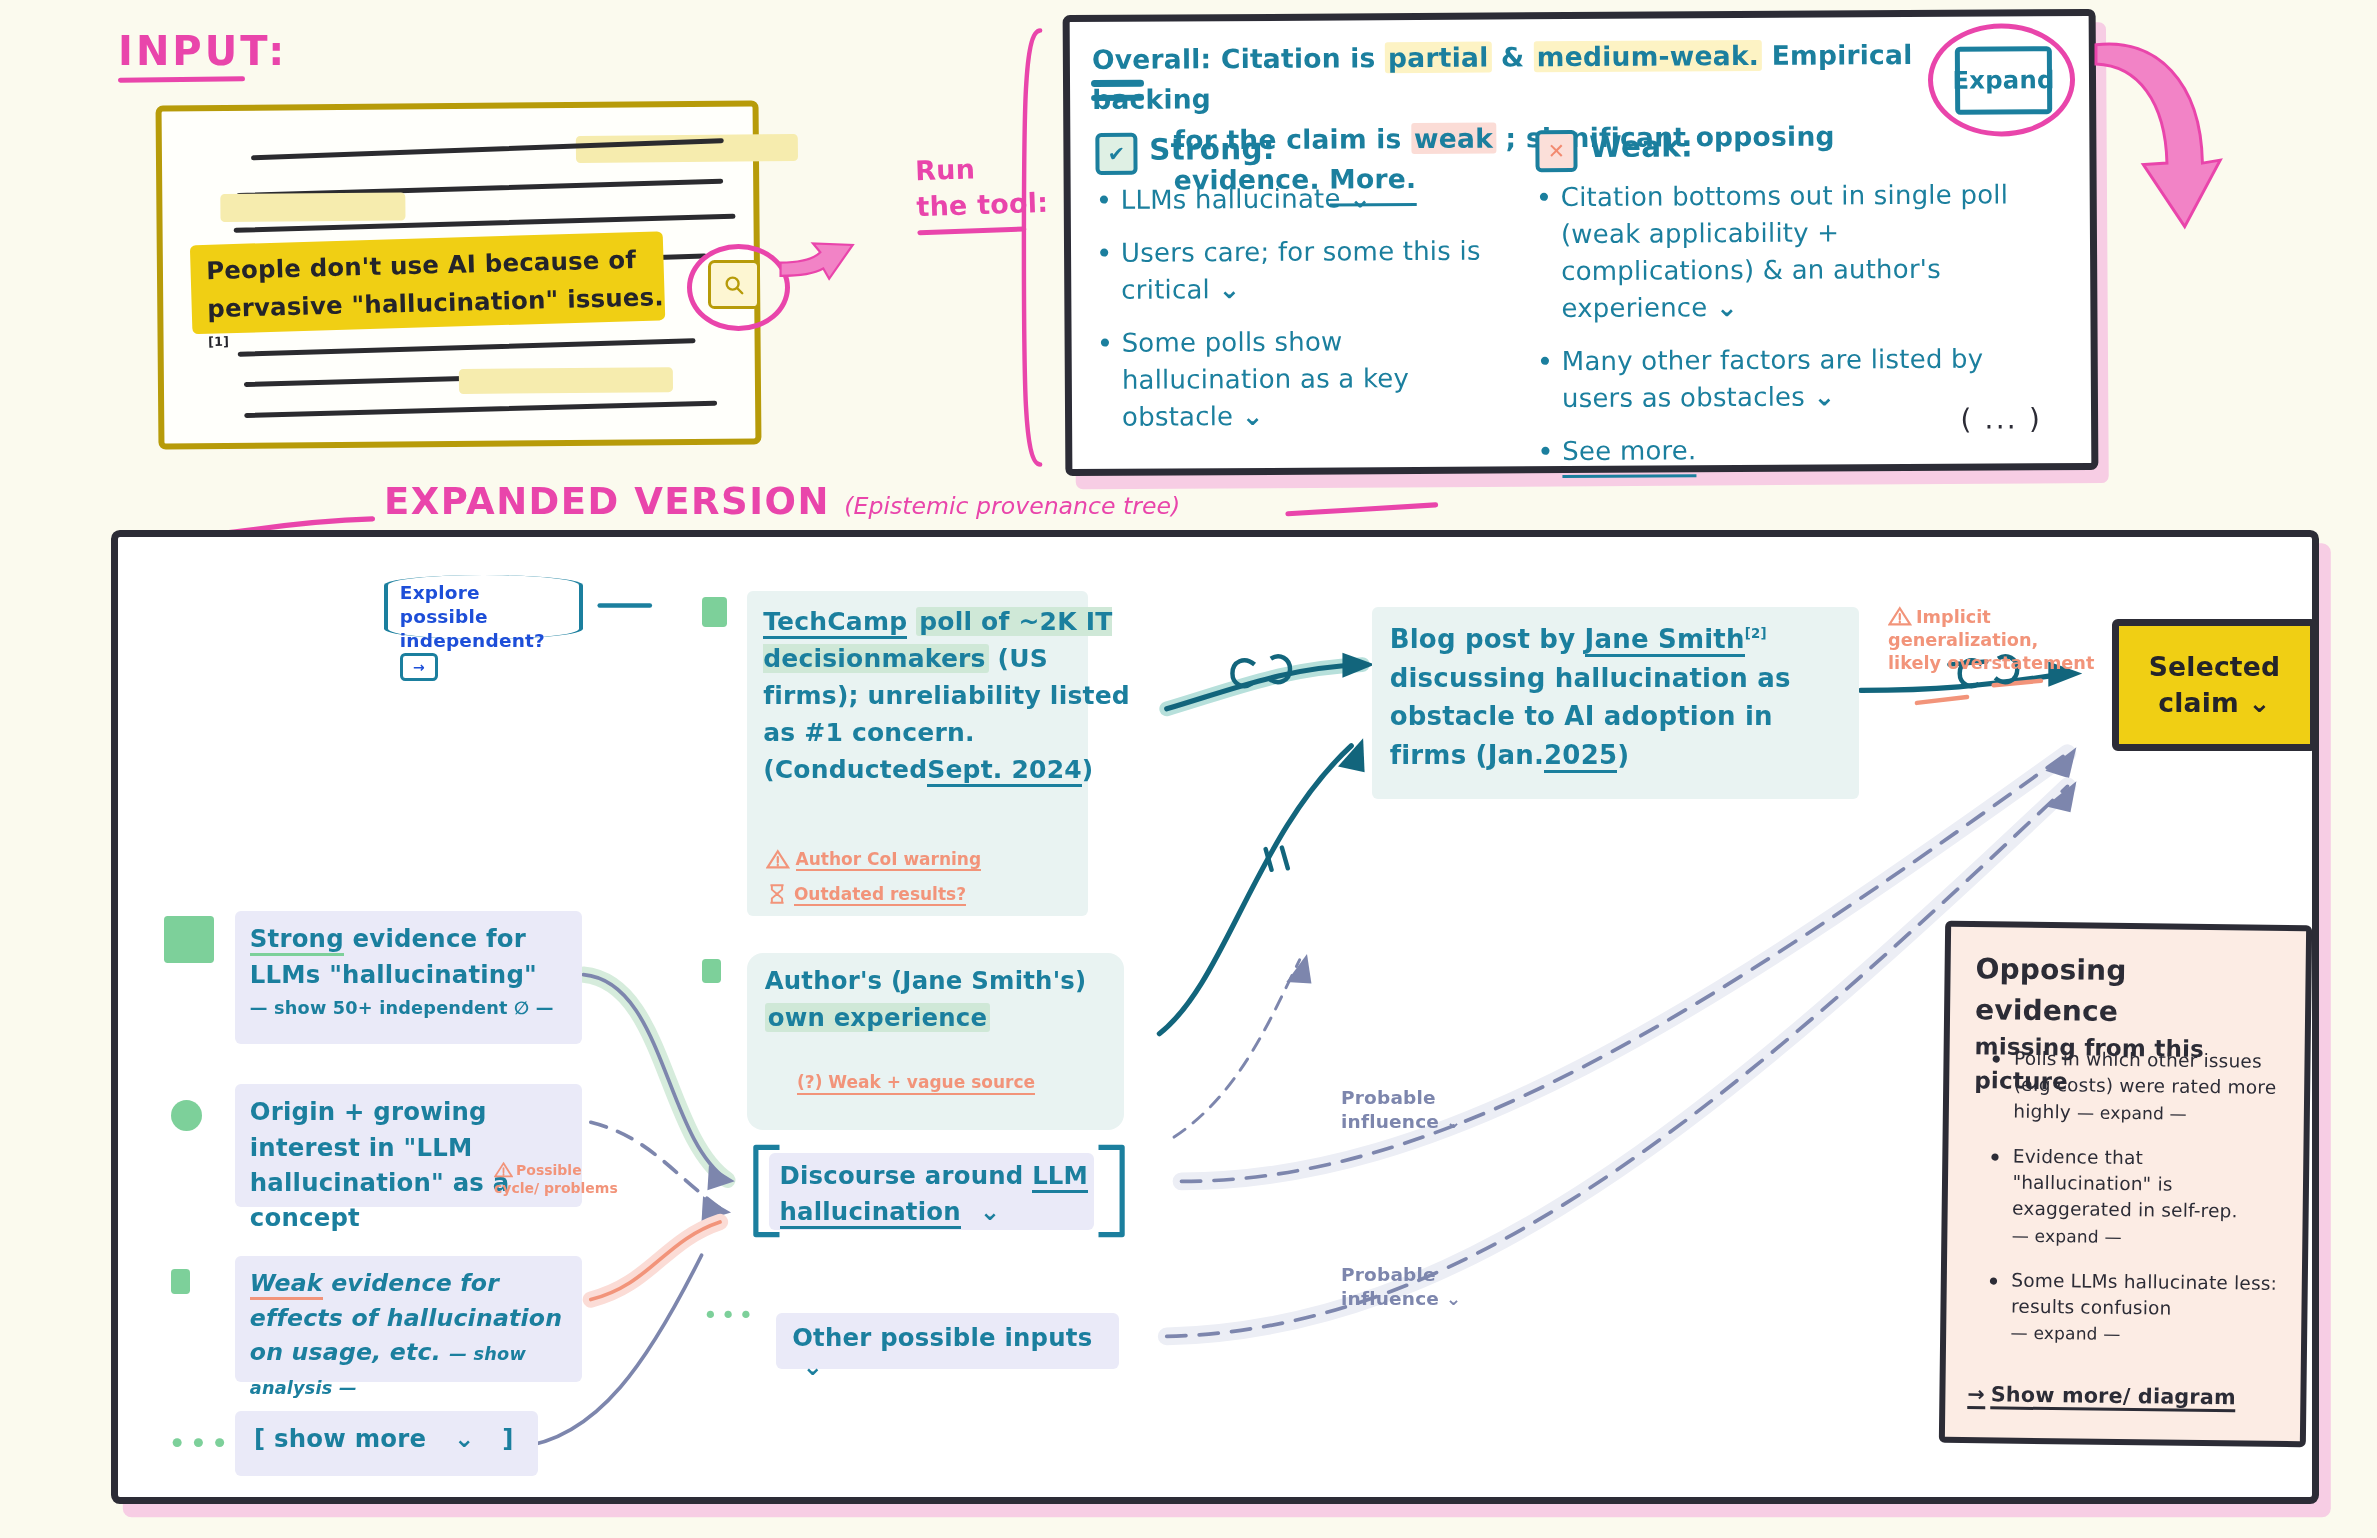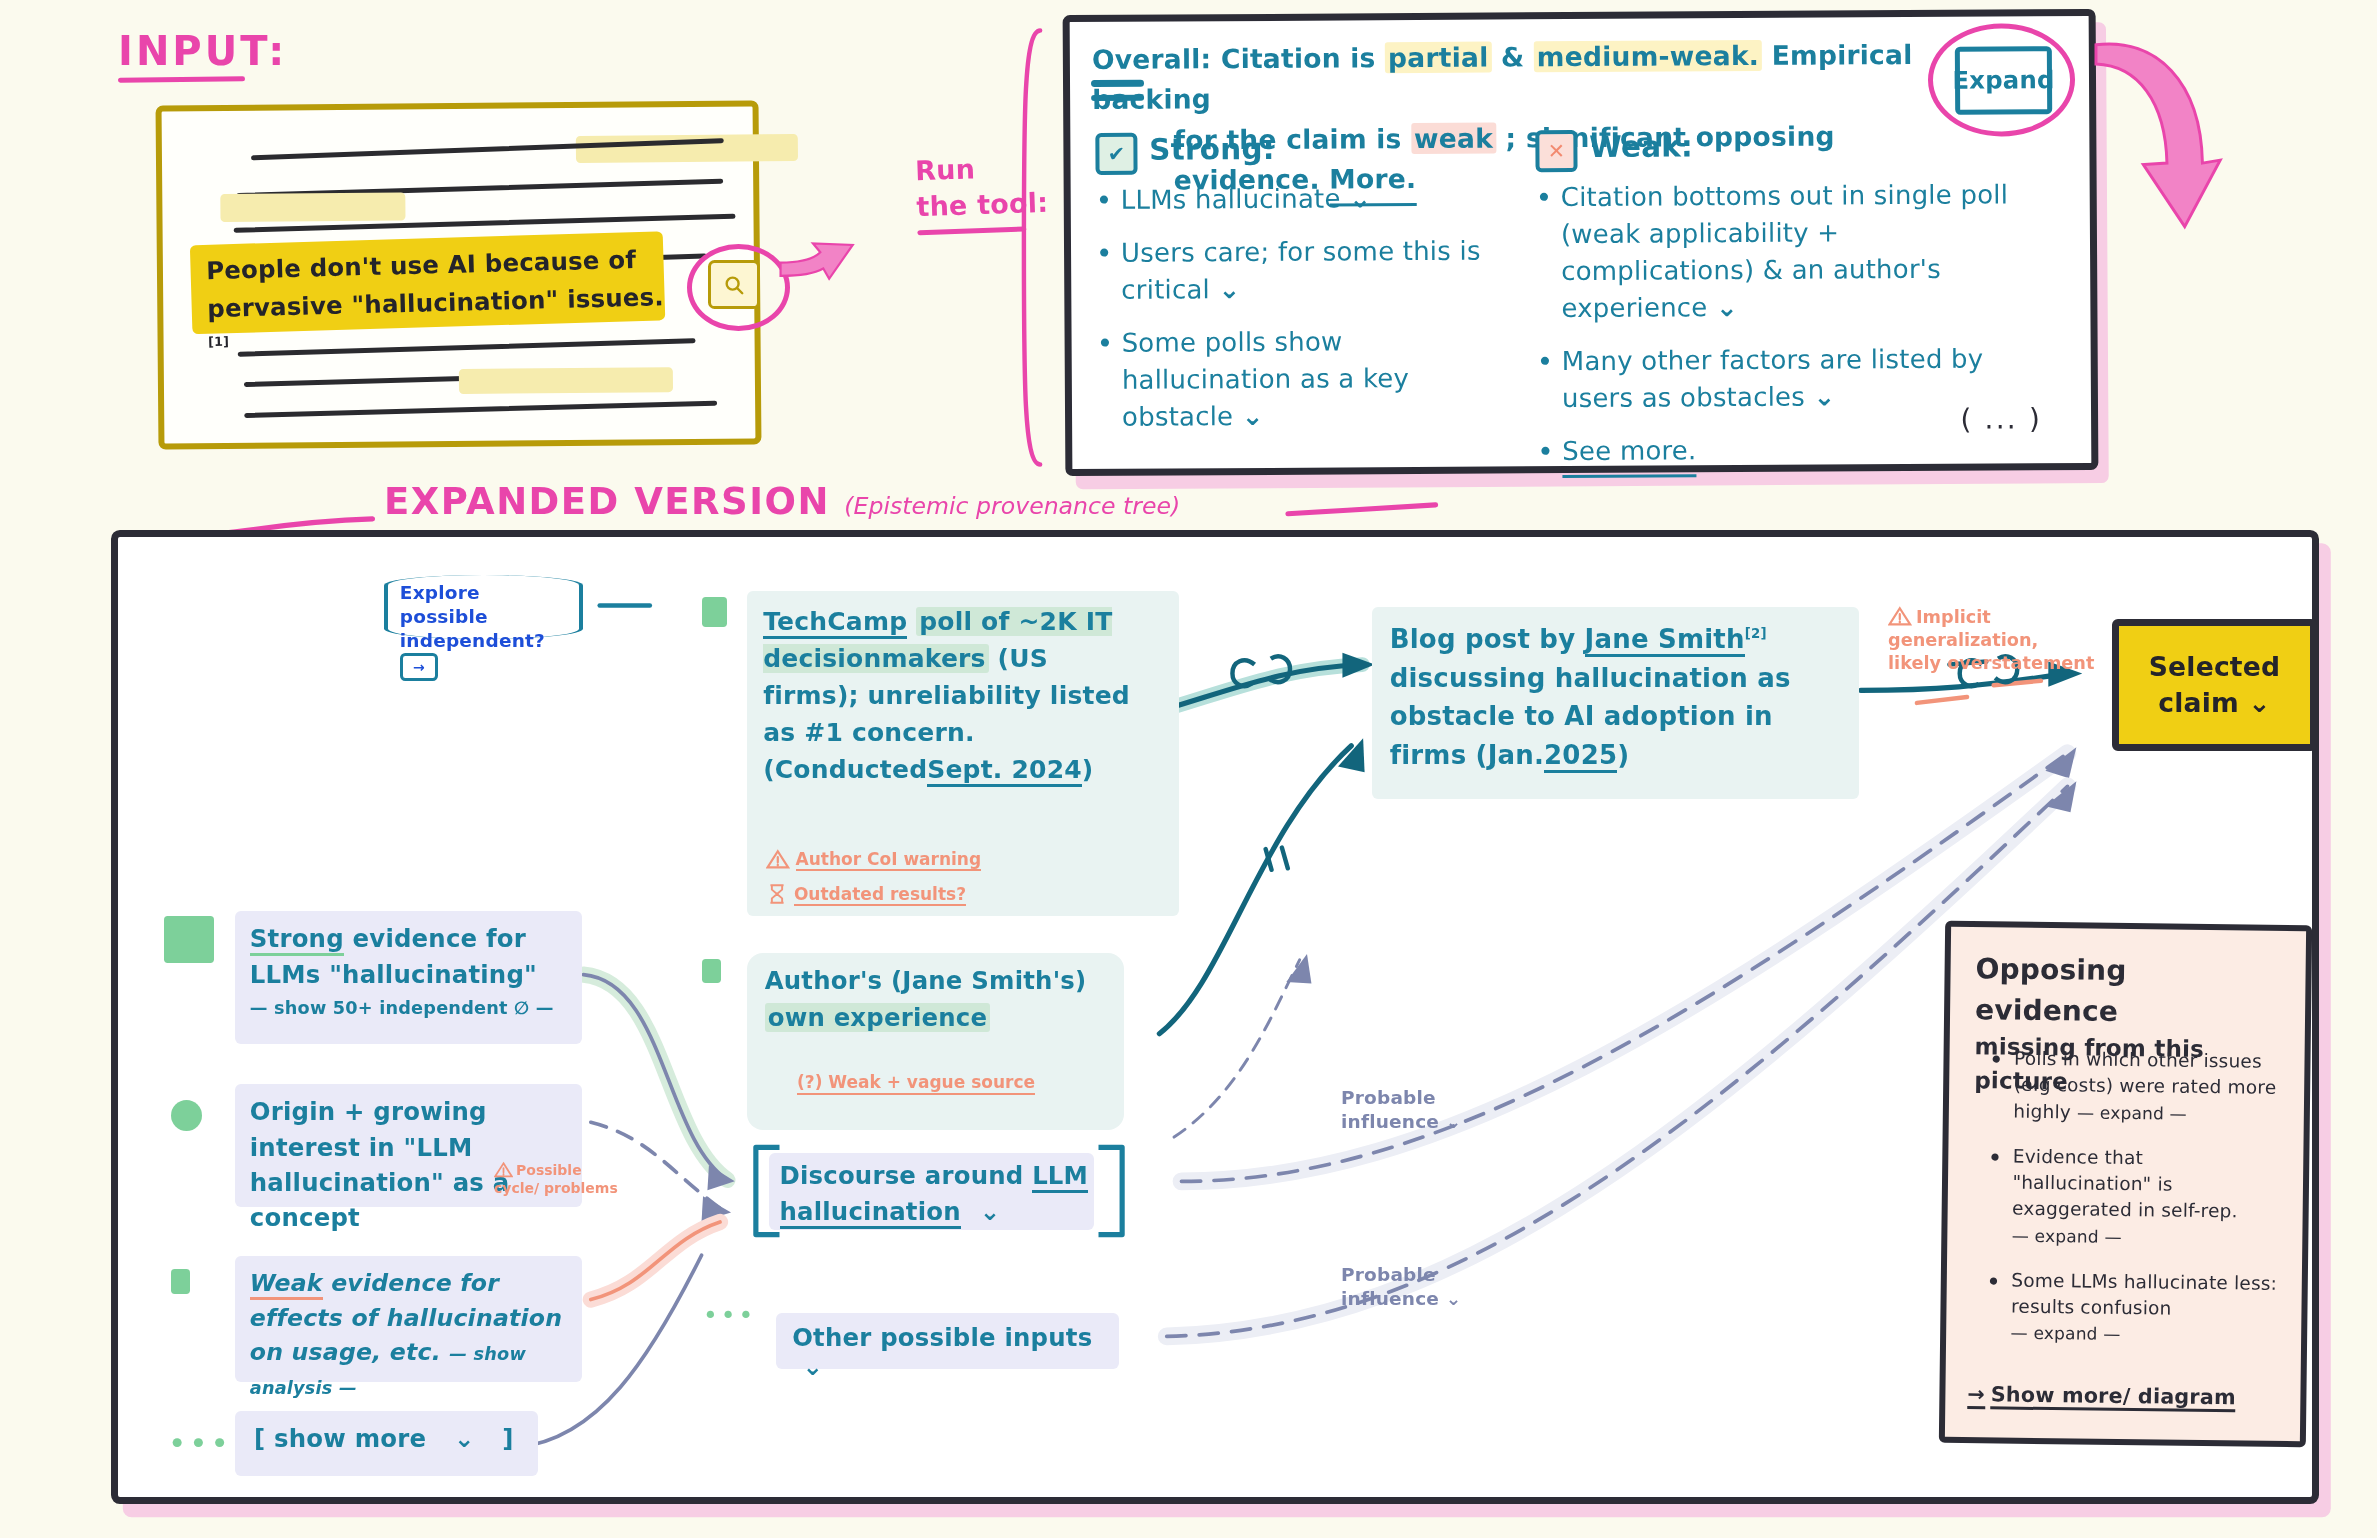--- a/index.html
+++ b/index.html
@@ -421,21 +421,21 @@
 <div class="abs hand" id="explore-chip">
   <div>Explore possible</div>
   <div>
     <span>independent?</span>
     <span id="explore-arrowbox">→</span>
   </div>
 </div>
 
 <div class="sq-green abs" style="left:702px; top:597px;"></div>
 
-<div class="node node-mint abs" style="left:747px; top:591px; width:432px; height:325px;">
+<div class="node node-mint abs" style="left:747px; top:591px; width:332px; height:325px;padding-left:9px;">
   <div class="node-text hand" style="left:16.2px; top:11.8px; width:375px; font-size:25px; line-height:1.48;">
     <span class="ul-teal">TechCamp</span>
     <span class="hl-mint">poll of ~2K IT decisionmakers</span>
     <span>(US firms); unreliability listed as #1 concern.</span>
     <span>(Conducted</span><span class="ul-teal">Sept. 2024</span><span>)</span>
   </div>
   <div class="warn" style="left:19px; top:257px;">
     <svg width="23.6" height="20.7" viewBox="0 0 32 28" style="vertical-align:-4.4px">
       <path d="M16 3 L30 25 L2 25 Z" fill="none" stroke="#f2947a" stroke-width="3"></path>
       <path d="M16 11 L16 18 M16 21 L16 22.5" stroke="#f2947a" stroke-width="3" stroke-linecap="round"></path>

